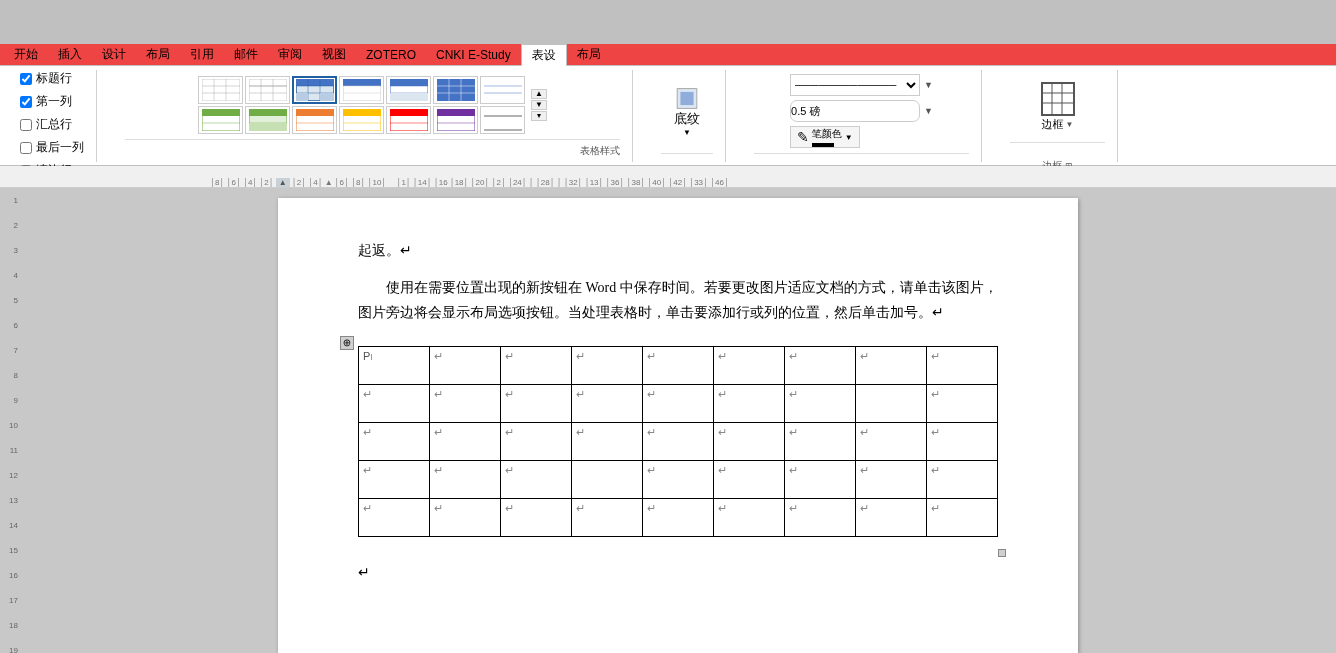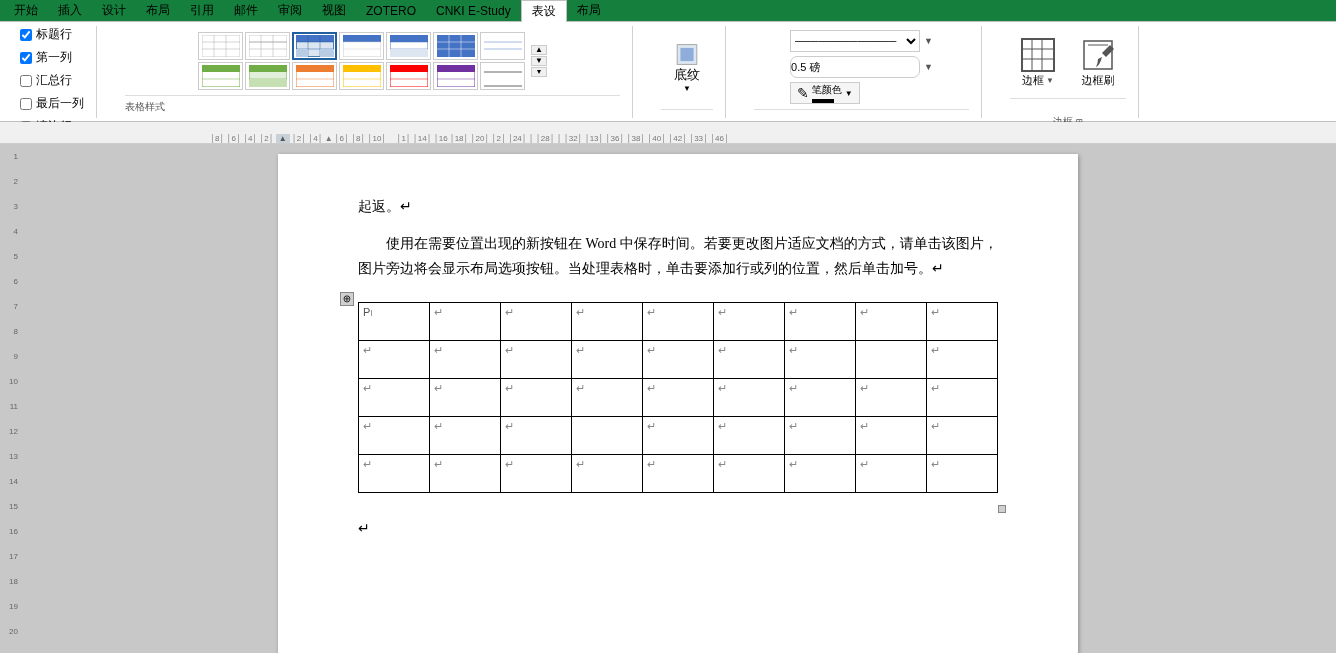--- a/index.html
+++ b/index.html
@@ -2,21 +2,21 @@
 <html><head>
   <meta charset="utf-8">
   <style>
     * { box-sizing: border-box; margin: 0; padding: 0; }
     body { font-family: 'Microsoft YaHei', SimSun, Arial, sans-serif; background: #c0c0c0; font-size: 12px; overflow: hidden; }
 
     
     .ribbon { background: #fff; border-bottom: 1px solid #c0c0c0; padding: 4px 8px 0 8px; display: flex; align-items: flex-start; gap: 16px; height: 100px; }
 
     .ribbon-group { display: flex; flex-direction: column; align-items: center; border-right: 1px solid #d0d0d0; padding: 0 12px 4px 12px; height: 92px; }
-    .ribbon-group-label { font-size: 10px; color: #555; margin-top: auto; padding-top: 4px; border-top: 1px solid #ddd; width: 100%; text-align: left; }
+    .ribbon-group-label { font-size: 10px; color: #555; margin-top: auto; padding-top: 4px; border-top: 1px solid #ddd; width: 100%; text-align: right; }
 
     .ribbon-group-content { display: flex; align-items: flex-start; flex: 1; gap: 4px; }
 
     
     .table-styles-grid { display: flex; flex-direction: column; gap: 2px; }
     .table-styles-row { display: flex; gap: 2px; }
     .table-style-item { width: 45px; height: 28px; border: 1px solid #ccc; display: flex; align-items: center; justify-content: center; cursor: pointer; }
     .table-style-item.selected { border: 2px solid #2060a0; }
     .table-style-item svg { width: 38px; height: 22px; }
 
@@ -47,21 +47,21 @@
     .underline { text-decoration: underline; color: #1155cc; }
 
     
     .doc-table { border-collapse: collapse; width: 640px; margin: 8px 0 12px 0; }
     .doc-table td { border: 1px solid #000; width: 71px; height: 38px; padding: 2px 4px; font-size: 12px; vertical-align: top; }
     .doc-table td .cell-mark { font-size: 11px; color: #888; }
 
     .dropdown-arrow { font-size: 8px; color: #555; }
 
     
-    .ribbon-tabs { background: #15803d; border-bottom: 1px solid #c0c0c0; display: flex; align-items: center; padding: 0 4px; height: 22px; }
+    .ribbon-tabs { background: #ef4444; border-bottom: 1px solid #c0c0c0; display: flex; align-items: center; padding: 0 4px; height: 22px; margin-top: 44px; }
     .ribbon-tab { padding: 2px 10px; font-size: 12px; cursor: pointer; height: 22px; display: flex; align-items: center; }
     .ribbon-tab.active { background: #fff; border-left: 1px solid #c0c0c0; border-right: 1px solid #c0c0c0; border-top: 1px solid #c0c0c0; }
 
     
     .move-handle { position: absolute; left: -18px; top: -2px; width: 14px; height: 14px; background: #d0d0d0; border: 1px solid #888; display: flex; align-items: center; justify-content: center; cursor: move; font-size: 10px; }
     .resize-handle { position: absolute; right: -8px; bottom: -8px; width: 8px; height: 8px; background: #d0d0d0; border: 1px solid #888; cursor: se-resize; }
 
     .table-container { position: relative; display: inline-block; }
   </style>
 </head>
@@ -300,29 +300,20 @@
           <line x1="2" y1="22" x2="34" y2="22" stroke="#555" stroke-width="1"></line>
           <line x1="12" y1="2" x2="12" y2="34" stroke="#555" stroke-width="1"></line>
           <line x1="22" y1="2" x2="22" y2="34" stroke="#555" stroke-width="1"></line>
         </svg>
         <div style="display:flex;align-items:center;gap:2px;">
           <span style="font-size:11px;">边框</span>
           <span class="dropdown-arrow">▼</span>
         </div>
       </div>
 
-      <div style="display:flex;flex-direction:column;align-items:center;justify-content:center;width:56px;height:72px;border:1px solid transparent;cursor:pointer;padding:4px;">
-        <svg width="36" height="36" viewBox="0 0 36 36">
-          <rect x="4" y="4" width="28" height="28" fill="none" stroke="#555" stroke-width="1.5"></rect>
-          <line x1="8" y1="8" x2="28" y2="8" stroke="#555" stroke-width="1"></line>
-          <path d="M22 16 L30 8 L34 12 L26 20 Z" fill="#555"></path>
-          <path d="M22 20 Q20 28 16 30 Q18 26 18 22 Z" fill="#555"></path>
-        </svg>
-        <span style="font-size:11px;">边框刷</span>
-      </div>
     </div>
     <div class="ribbon-group-label" style="border-top: 1px solid #ddd; width:100%; text-align:center; padding-top:16px; margin-top:auto; font-size:10px;">边框 <span style="font-size:9px; cursor:pointer;">⊞</span></div>
   </div>
 
 </div>
 
 <div class="ruler">
   <div style="display:flex; align-items:flex-end; height:100%; margin-left:0;">
     <span style="font-size:8px; color:#777; margin-right:2px;">│8│</span>
     <span style="font-size:8px; color:#777; margin-right:2px;">│6│</span>

